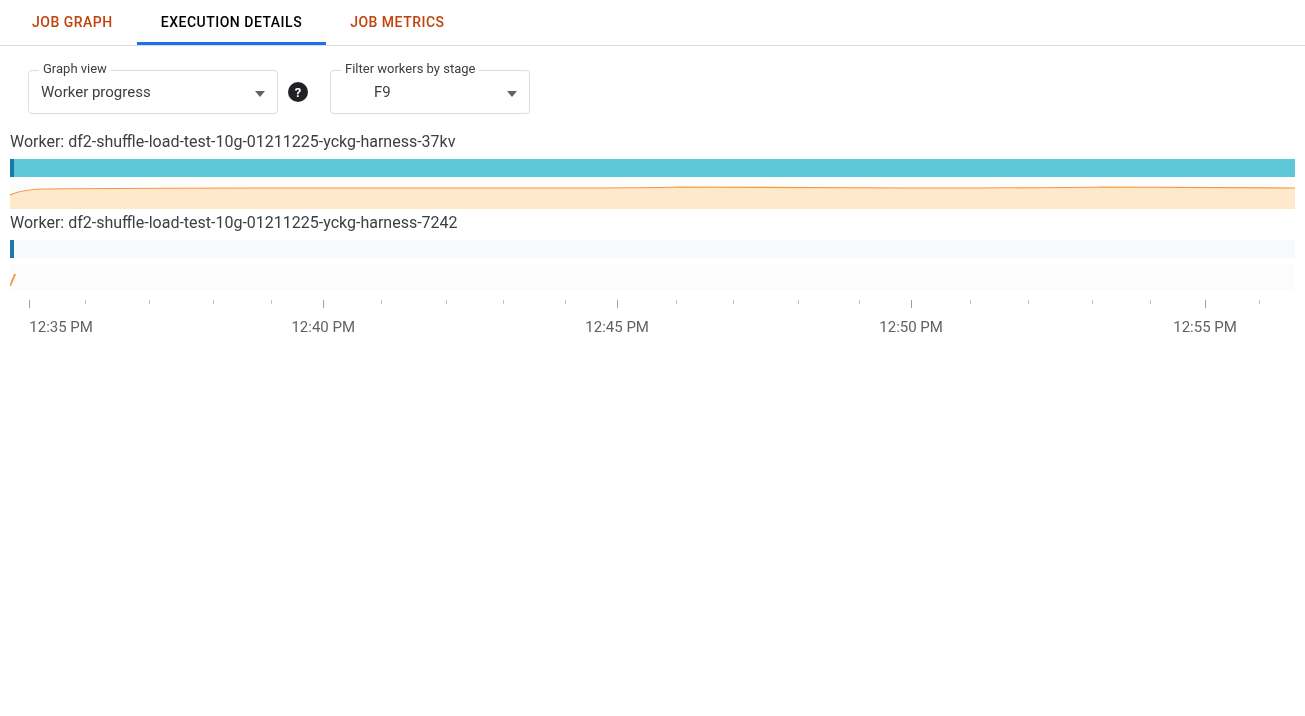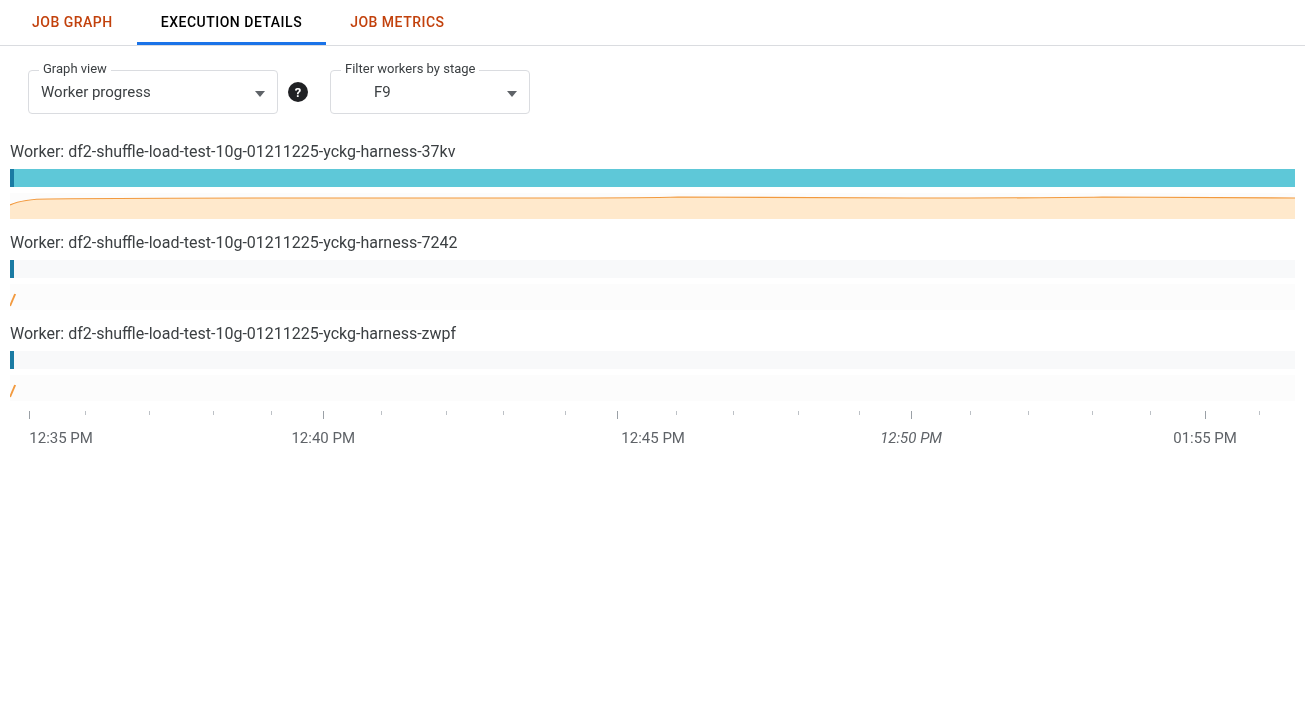--- a/index.html
+++ b/index.html
@@ -81,21 +81,21 @@
       display: inline-flex;
       align-items: center;
       justify-content: center;
       font-size: 13px;
       font-weight: 700;
       cursor: pointer;
     }
     .timeline {
       padding: 0 10px;
     }
-    .worker-block { margin-top: 10px; }
+    .worker-block { }
     .worker-title {
       font-size: 16px;
       color: #3c4043;
       padding: 4px 0 8px;
       font-weight: 400;
     }
     .bar-row {
       position: relative;
       height: 18px;
       background: #f8f9fa;
@@ -197,31 +197,20 @@
       </div>
       <div class="spark-row">
         <svg viewBox="0 0 1000 26" preserveAspectRatio="none">
           <path d="M0 26 L0 12 Q10 6 30 6 Q100 5 200 5 L400 5 Q500 5 520 4 L700 5 Q800 5 850 4 L1000 5 L1000 26 Z" fill="#ffe9cc"></path>
           <path d="M0 12 Q10 6 30 6 Q100 5 200 5 L400 5 Q500 5 520 4 L700 5 Q800 5 850 4 L1000 5" fill="none" stroke="#f29a3f" stroke-width="1.2"></path>
         </svg>
       </div>
     </div>
     <div class="worker-block">
       <div class="worker-title">Worker: df2-shuffle-load-test-10g-01211225-yckg-harness-7242</div>
-      <div class="bar-row">
-        <div class="bar-tick" style="left: 0%;"></div>
-      </div>
-      <div class="spark-row">
-        <svg viewBox="0 0 1000 26" preserveAspectRatio="none">
-          <path d="M0 22 L4 10" fill="none" stroke="#f29a3f" stroke-width="1.5"></path>
-        </svg>
-      </div>
-    </div>
-    <div class="worker-block">
-      <div class="worker-title">Worker: df2-shuffle-load-test-10g-01211225-yckg-harness-zwpf</div>
       <div class="bar-row">
         <div class="bar-tick" style="left: 0%;"></div>
       </div>
       <div class="spark-row">
         <svg viewBox="0 0 1000 26" preserveAspectRatio="none">
           <path d="M0 22 L4 10" fill="none" stroke="#f29a3f" stroke-width="1.5"></path>
         </svg>
       </div>
     </div>
   </div>
@@ -247,17 +236,17 @@
       <div class="axis-tick minor" style="left: 66.1%;"></div>
       <div class="axis-tick minor" style="left: 74.7%;"></div>
       <div class="axis-tick minor" style="left: 79.2%;"></div>
       <div class="axis-tick minor" style="left: 84.2%;"></div>
       <div class="axis-tick minor" style="left: 88.7%;"></div>
       <div class="axis-tick minor" style="left: 97.2%;"></div>
     </div>
   <div class="axis-labels" id="axis-labels">
       <div class="axis-label first" style="left: 1.5%;">12:35 PM</div>
       <div class="axis-label" style="left: 24.375%;">12:40 PM</div>
-      <div class="axis-label" style="left: 47.25%; margin-left: 36px;">12:45 PM</div>
-      <div class="axis-label" style="left: 70.125%; font-style: italic;">12:50 PM</div>
-      <div class="axis-label" style="left: 93%;">01:55 PM</div>
+      <div class="axis-label" style="left: 47.25%;">12:45 PM</div>
+      <div class="axis-label" style="left: 70.125%;">12:50 PM</div>
+      <div class="axis-label" style="left: 93%;">12:55 PM</div>
     </div>
 </div>
 
 </body></html>

